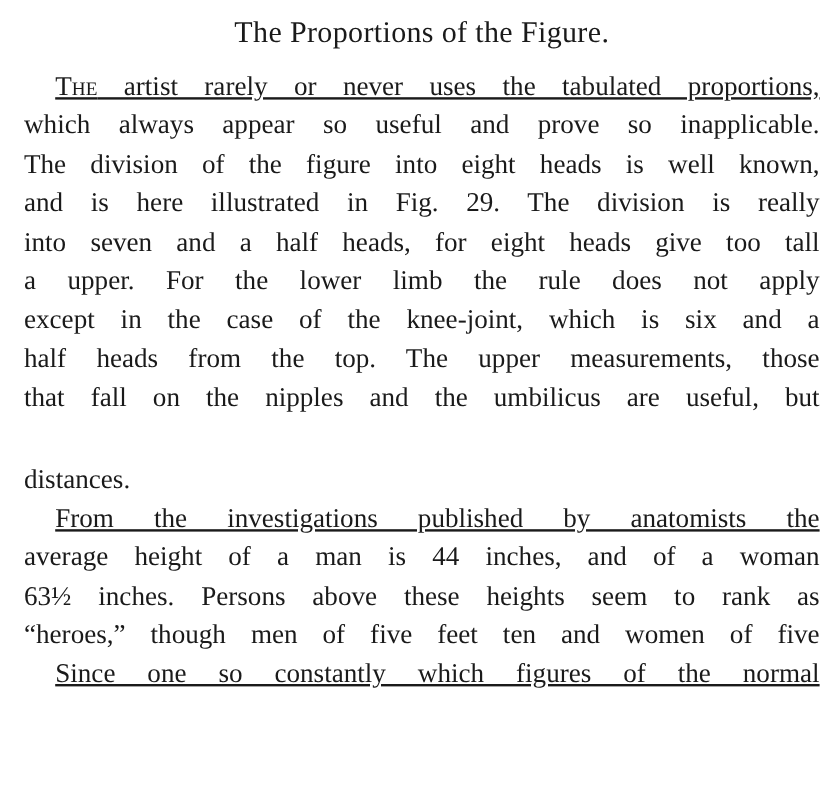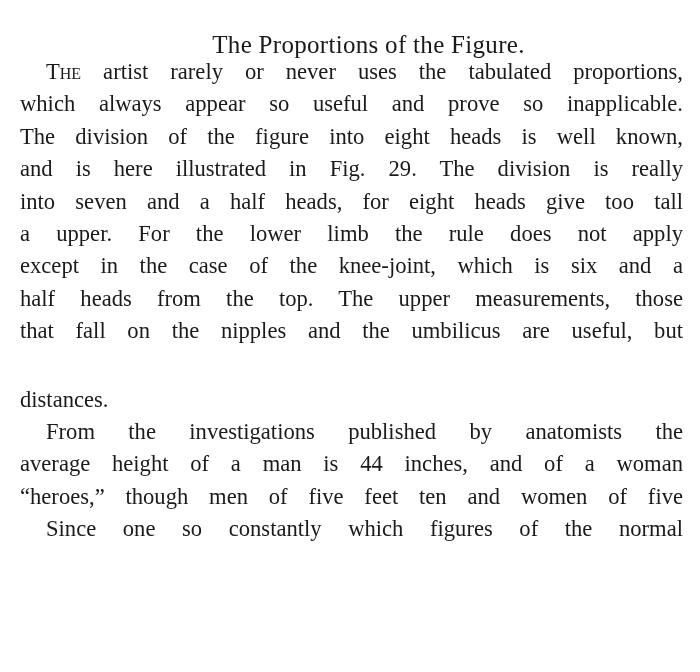--- a/index.html
+++ b/index.html
@@ -17,21 +17,21 @@
     }
     .page {
       position: absolute;
       left: 20px;
       top: 0;
       width: 663px;
     }
     .title {
       text-align: center;
       font-size: 25px;
-      margin: 17px;
+      margin: 0;
       position: absolute;
       top: 14px;
       left: 0;
       width: 663px;
       letter-spacing: 0.3px;
       font-weight: normal;
     }
     .body-text {
       position: absolute;
       top: 56px;
@@ -47,20 +47,21 @@
       text-align: justify;
       text-align-last: justify;
     }
     .line.last {
       text-align: left;
       text-align-last: left;
       margin-top: 36px;
     }
     .line.indent {
       padding-left: 26px;
+      text-decoration: underline;
     }
     .smallcaps {
       font-variant: small-caps;
     }
   </style>
 </head>
 <body>
 
 <div class="page">
   <h1 class="title">The Proportions of the Figure.</h1>
@@ -76,20 +77,21 @@
       <span class="line">a upper.  For the lower limb the rule does not apply</span>
       <span class="line">except in the case of the knee-joint, which is six and a</span>
       <span class="line">half heads from the top.  The upper measurements, those</span>
       <span class="line">that fall on the nipples and the umbilicus are useful, but</span>
       <span class="line last">distances.</span>
     </div>
 
     <div>
       <span class="line indent">From the investigations published by anatomists the</span>
       <span class="line">average height of a man is 44 inches, and of a woman</span>
+      <span class="line">63½ inches.  Persons above these heights seem to rank as</span>
       <span class="line">“heroes,” though men of five feet ten and women of five</span>
     </div>
 
     <div>
       <span class="line indent">Since one so constantly which figures of the normal</span>
     </div>
   </div>
 </div>
 
 </body></html>

